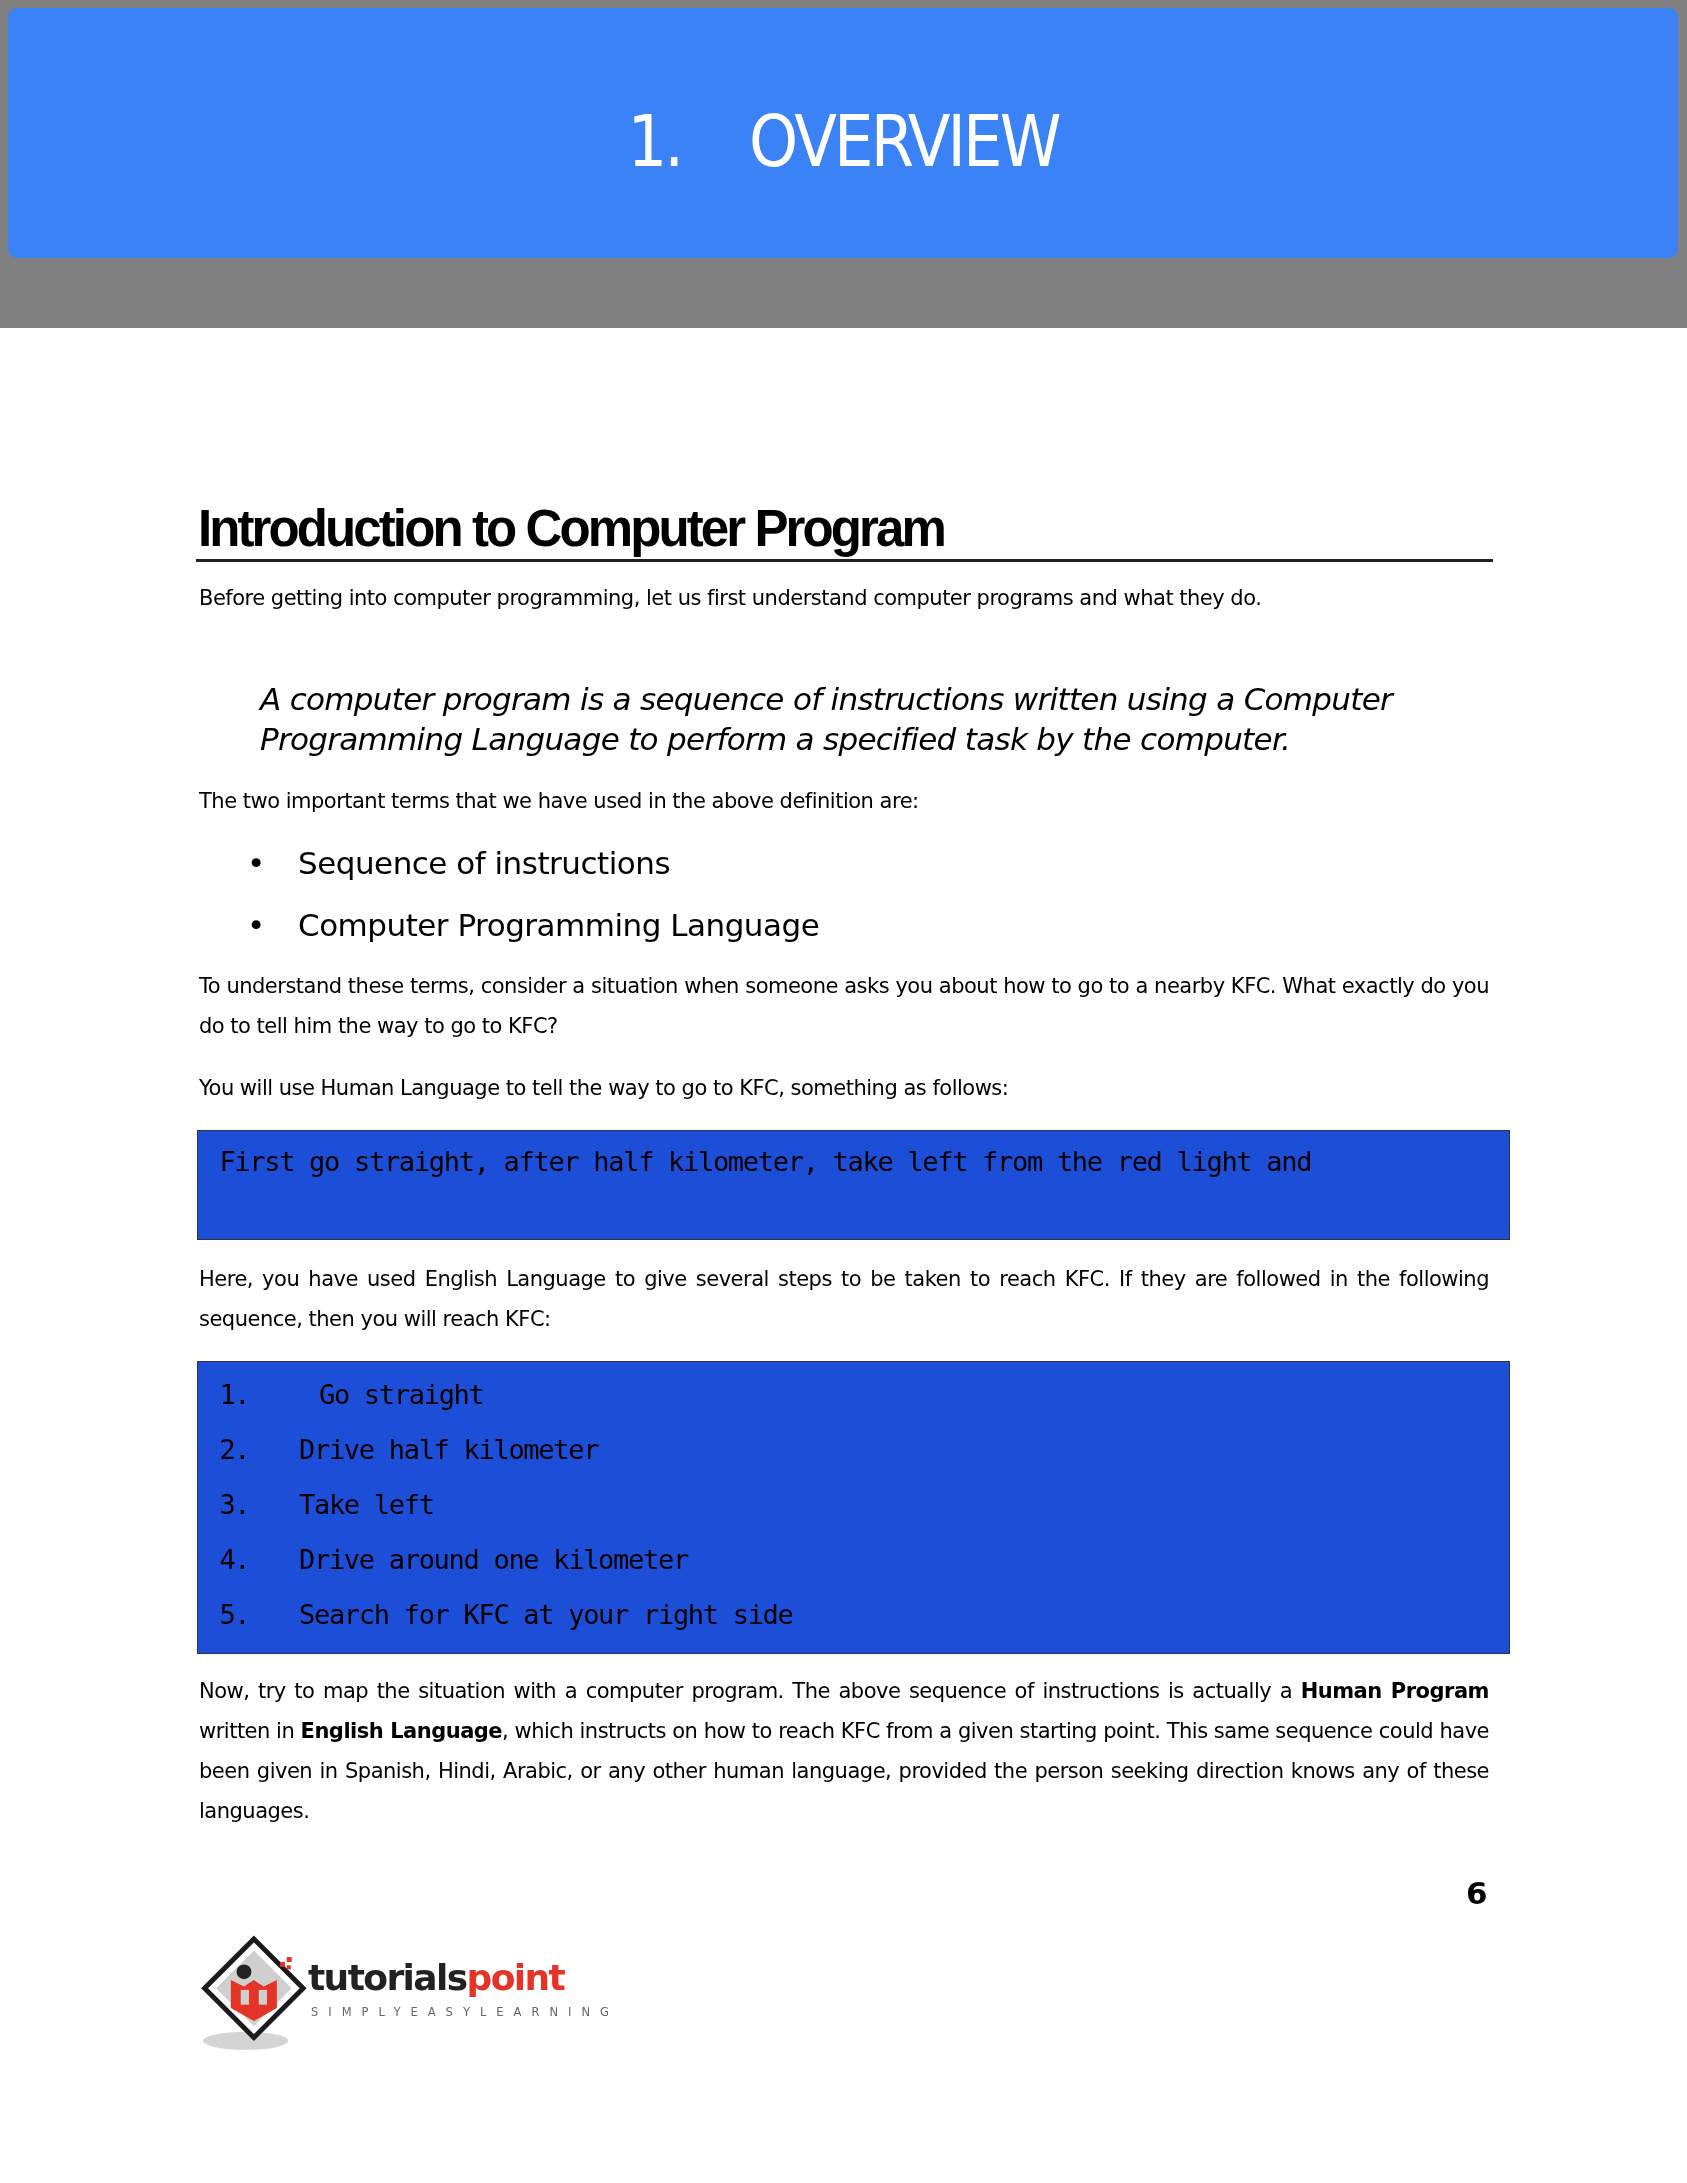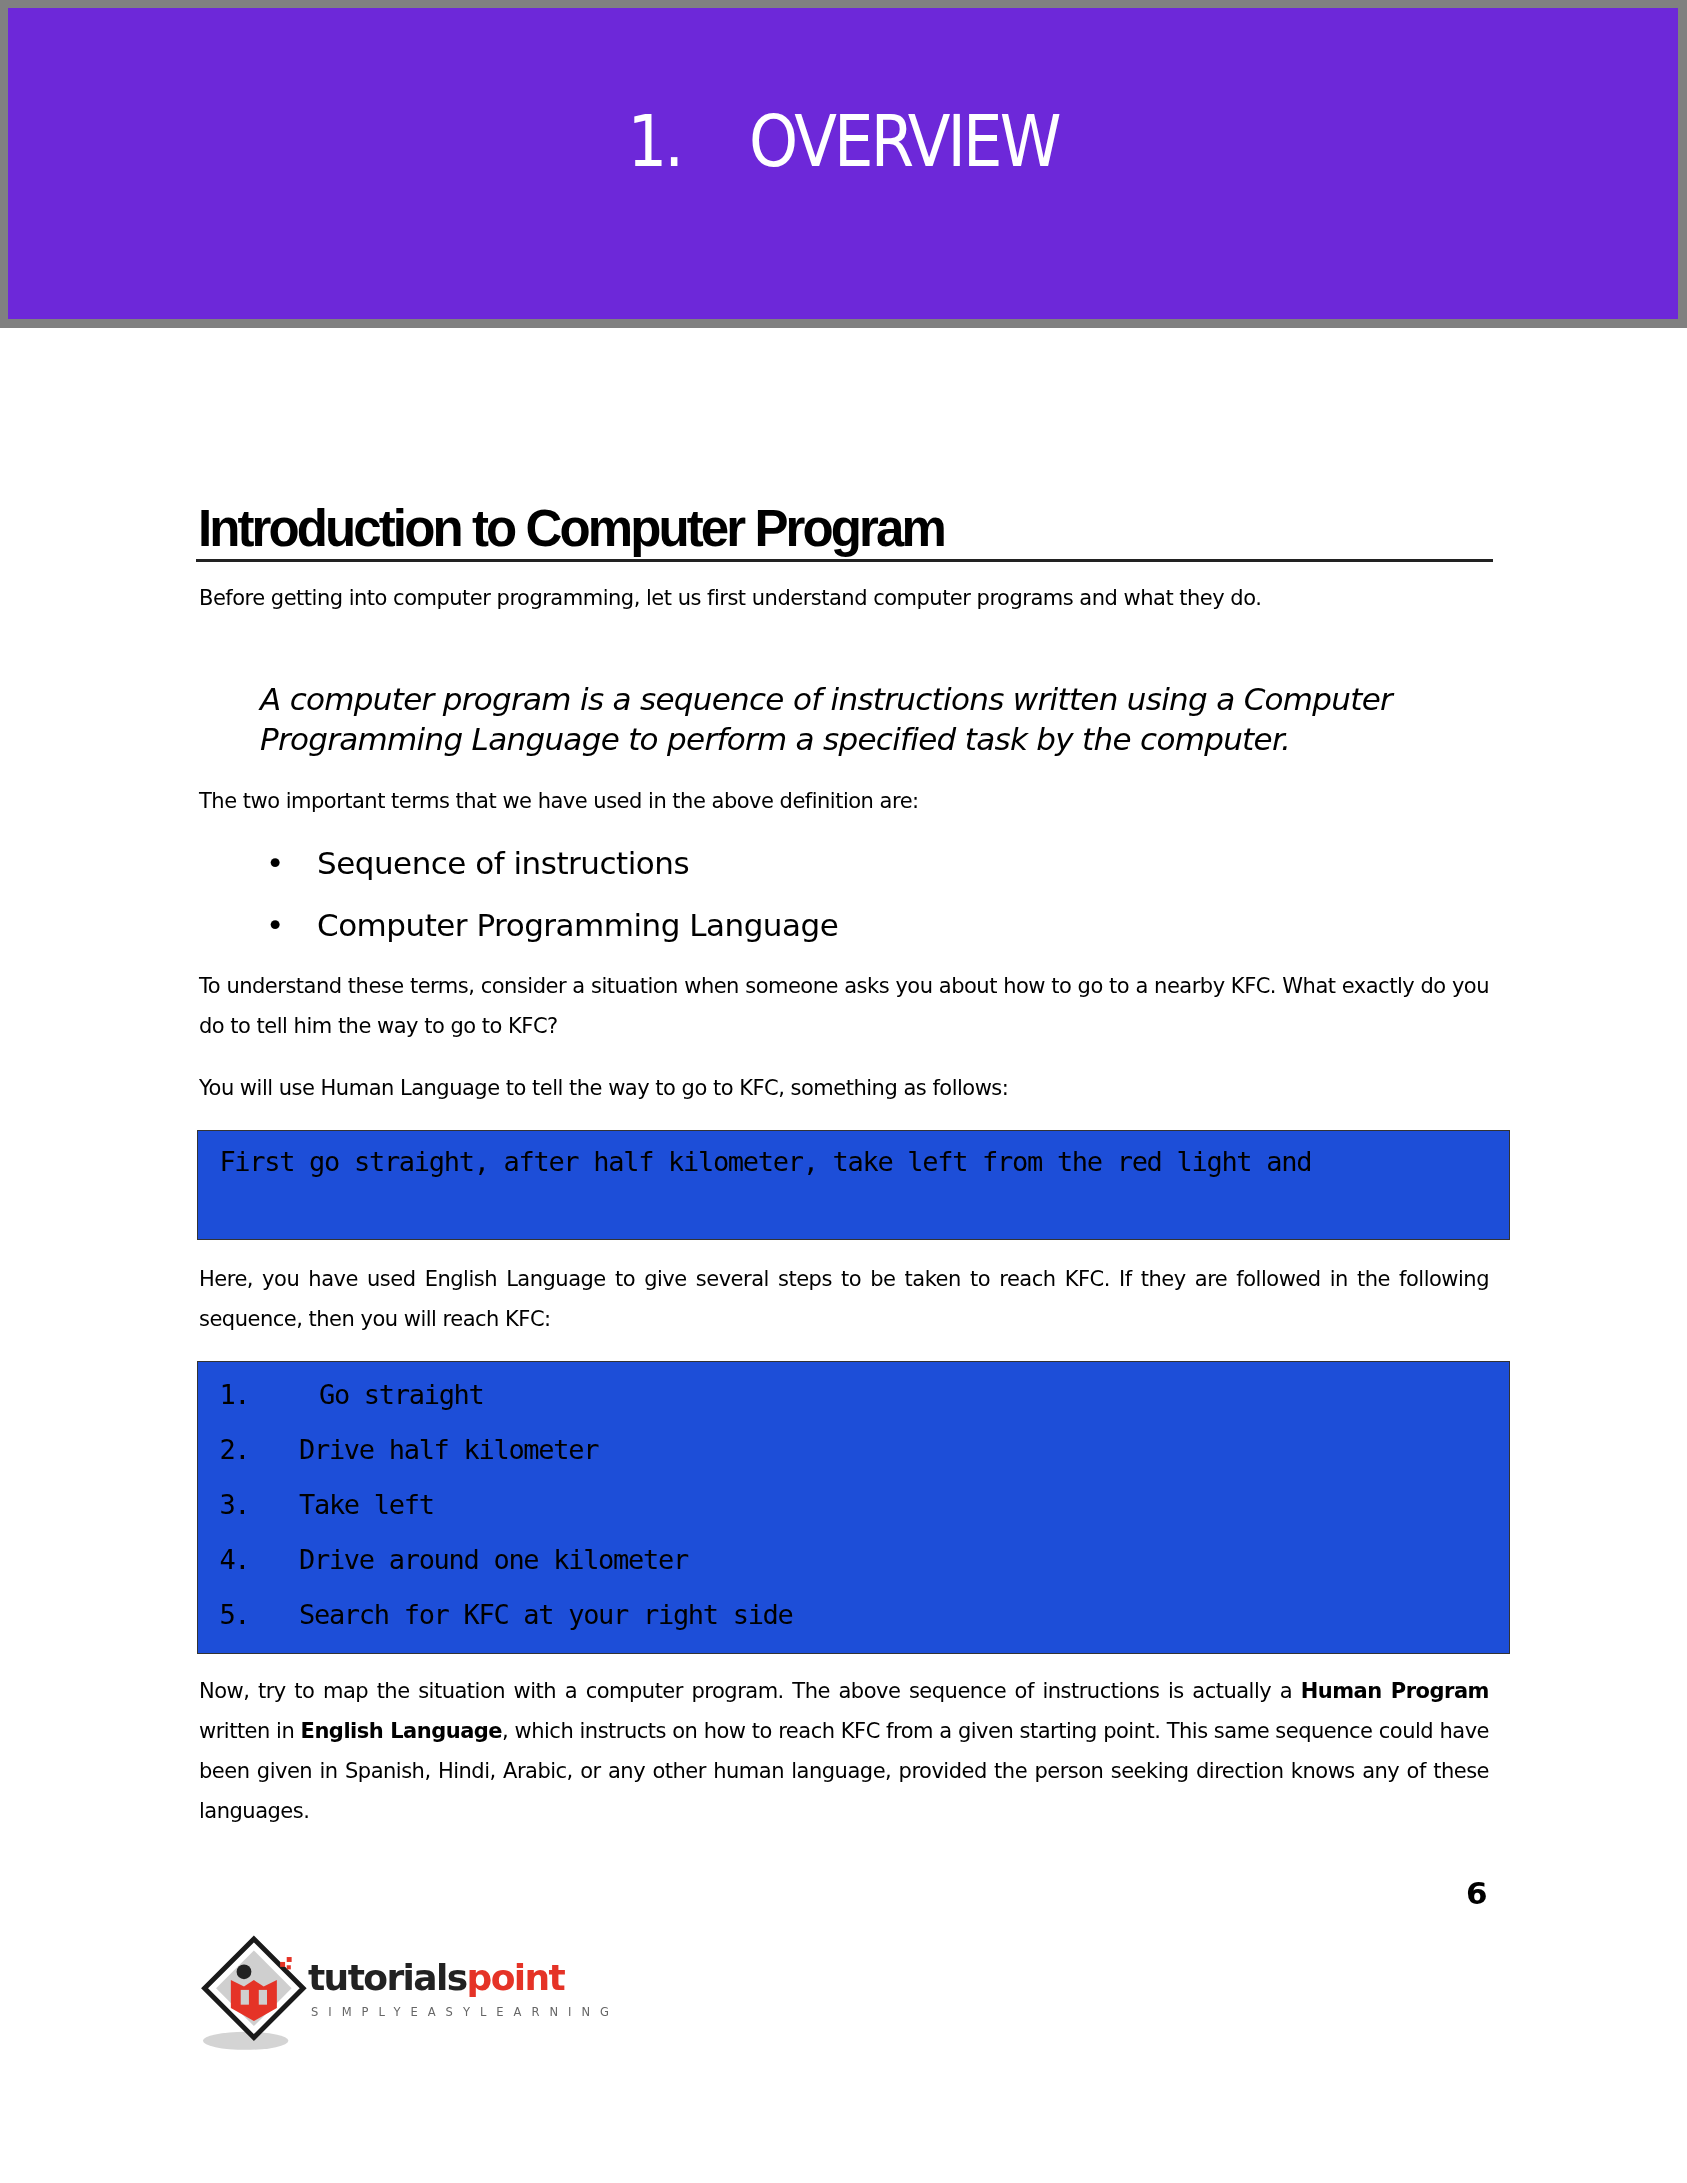--- a/index.html
+++ b/index.html
@@ -1,30 +1,30 @@
 <!DOCTYPE html>
 <html style="font-size:13px"><head>
 <meta charset="utf-8">
 <style>
   html, body { margin:0; padding:0; }
   body { width:1687px; height:2183px; background:#ffffff; position:relative; overflow:hidden;
          font-family:"DejaVu Sans", sans-serif; color:#000; }
   .banner-frame { position:absolute; left:0; top:0; width:1687px; height:328px; background:#808080; }
-  .banner { position:absolute; left:8.2px; top:8.2px; width:1670px; height:311px; background:#6d28d9; }
+  .banner { position:absolute; left:8.2px; top:8.2px; width:1670px; height:250px; background:#3b82f6;border-radius:9px; }
   .banner-title { position:absolute; left:0; right:0; top:92px; text-align:center; color:#fff;
                   font-family:"DejaVu Sans", sans-serif; font-size:71px; letter-spacing:-3.3px;
                   transform:scaleX(0.88); transform-origin:center; white-space:pre; }
   .section-heading { position:absolute; left:198px; top:499px; font-family:"Liberation Sans", sans-serif;
                      font-weight:bold; font-size:51px; letter-spacing:-2.9px; white-space:nowrap; }
   .heading-rule { position:absolute; left:196px; top:559px; width:1297px; height:2.5px; background:#222; }
   .p { position:absolute; left:199px; width:1290px; font-size:21px; line-height:40px;
        text-align:justify; text-align-last:left; letter-spacing:-0.5px; }
   .quote { position:absolute; left:260px; width:1236px; font-size:31px; line-height:40px;
            font-style:italic; letter-spacing:-0.7px; }
-  .bullet { position:absolute; left:247px; font-size:31px; line-height:40px; letter-spacing:-0.5px;margin-left:19px; }
+  .bullet { position:absolute; left:247px; font-size:31px; line-height:40px; letter-spacing:-0.5px; }
   .bullet .dot { display:inline-block; width:51px; }
   .code-box { position:absolute; left:197px; width:1313px; border:1.6px solid #333; box-sizing:border-box; background:#1d4ed8; }
   .code-line { position:absolute; left:21.4px; font-family:"DejaVu Sans Mono", monospace; font-size:27px;
                letter-spacing:-1.3px; white-space:pre; }
   .ol-num { position:absolute; left:21.4px; font-family:"DejaVu Sans Mono", monospace; font-size:27px; letter-spacing:-1.3px; }
   .ol-text { position:absolute; left:101px; font-family:"DejaVu Sans Mono", monospace; font-size:27px; letter-spacing:-1.3px; white-space:pre; }
   .page-num { position:absolute; left:1466px; top:1875px; font-size:31px; font-weight:bold; }
   .logo { position:absolute; left:198px; top:1932px; width:395px; height:124px; }
   .logo-word { position:absolute; left:110px; top:25px; font-family:"DejaVu Sans", sans-serif; font-weight:bold;
                font-size:36px; letter-spacing:-1.6px; white-space:nowrap; }

